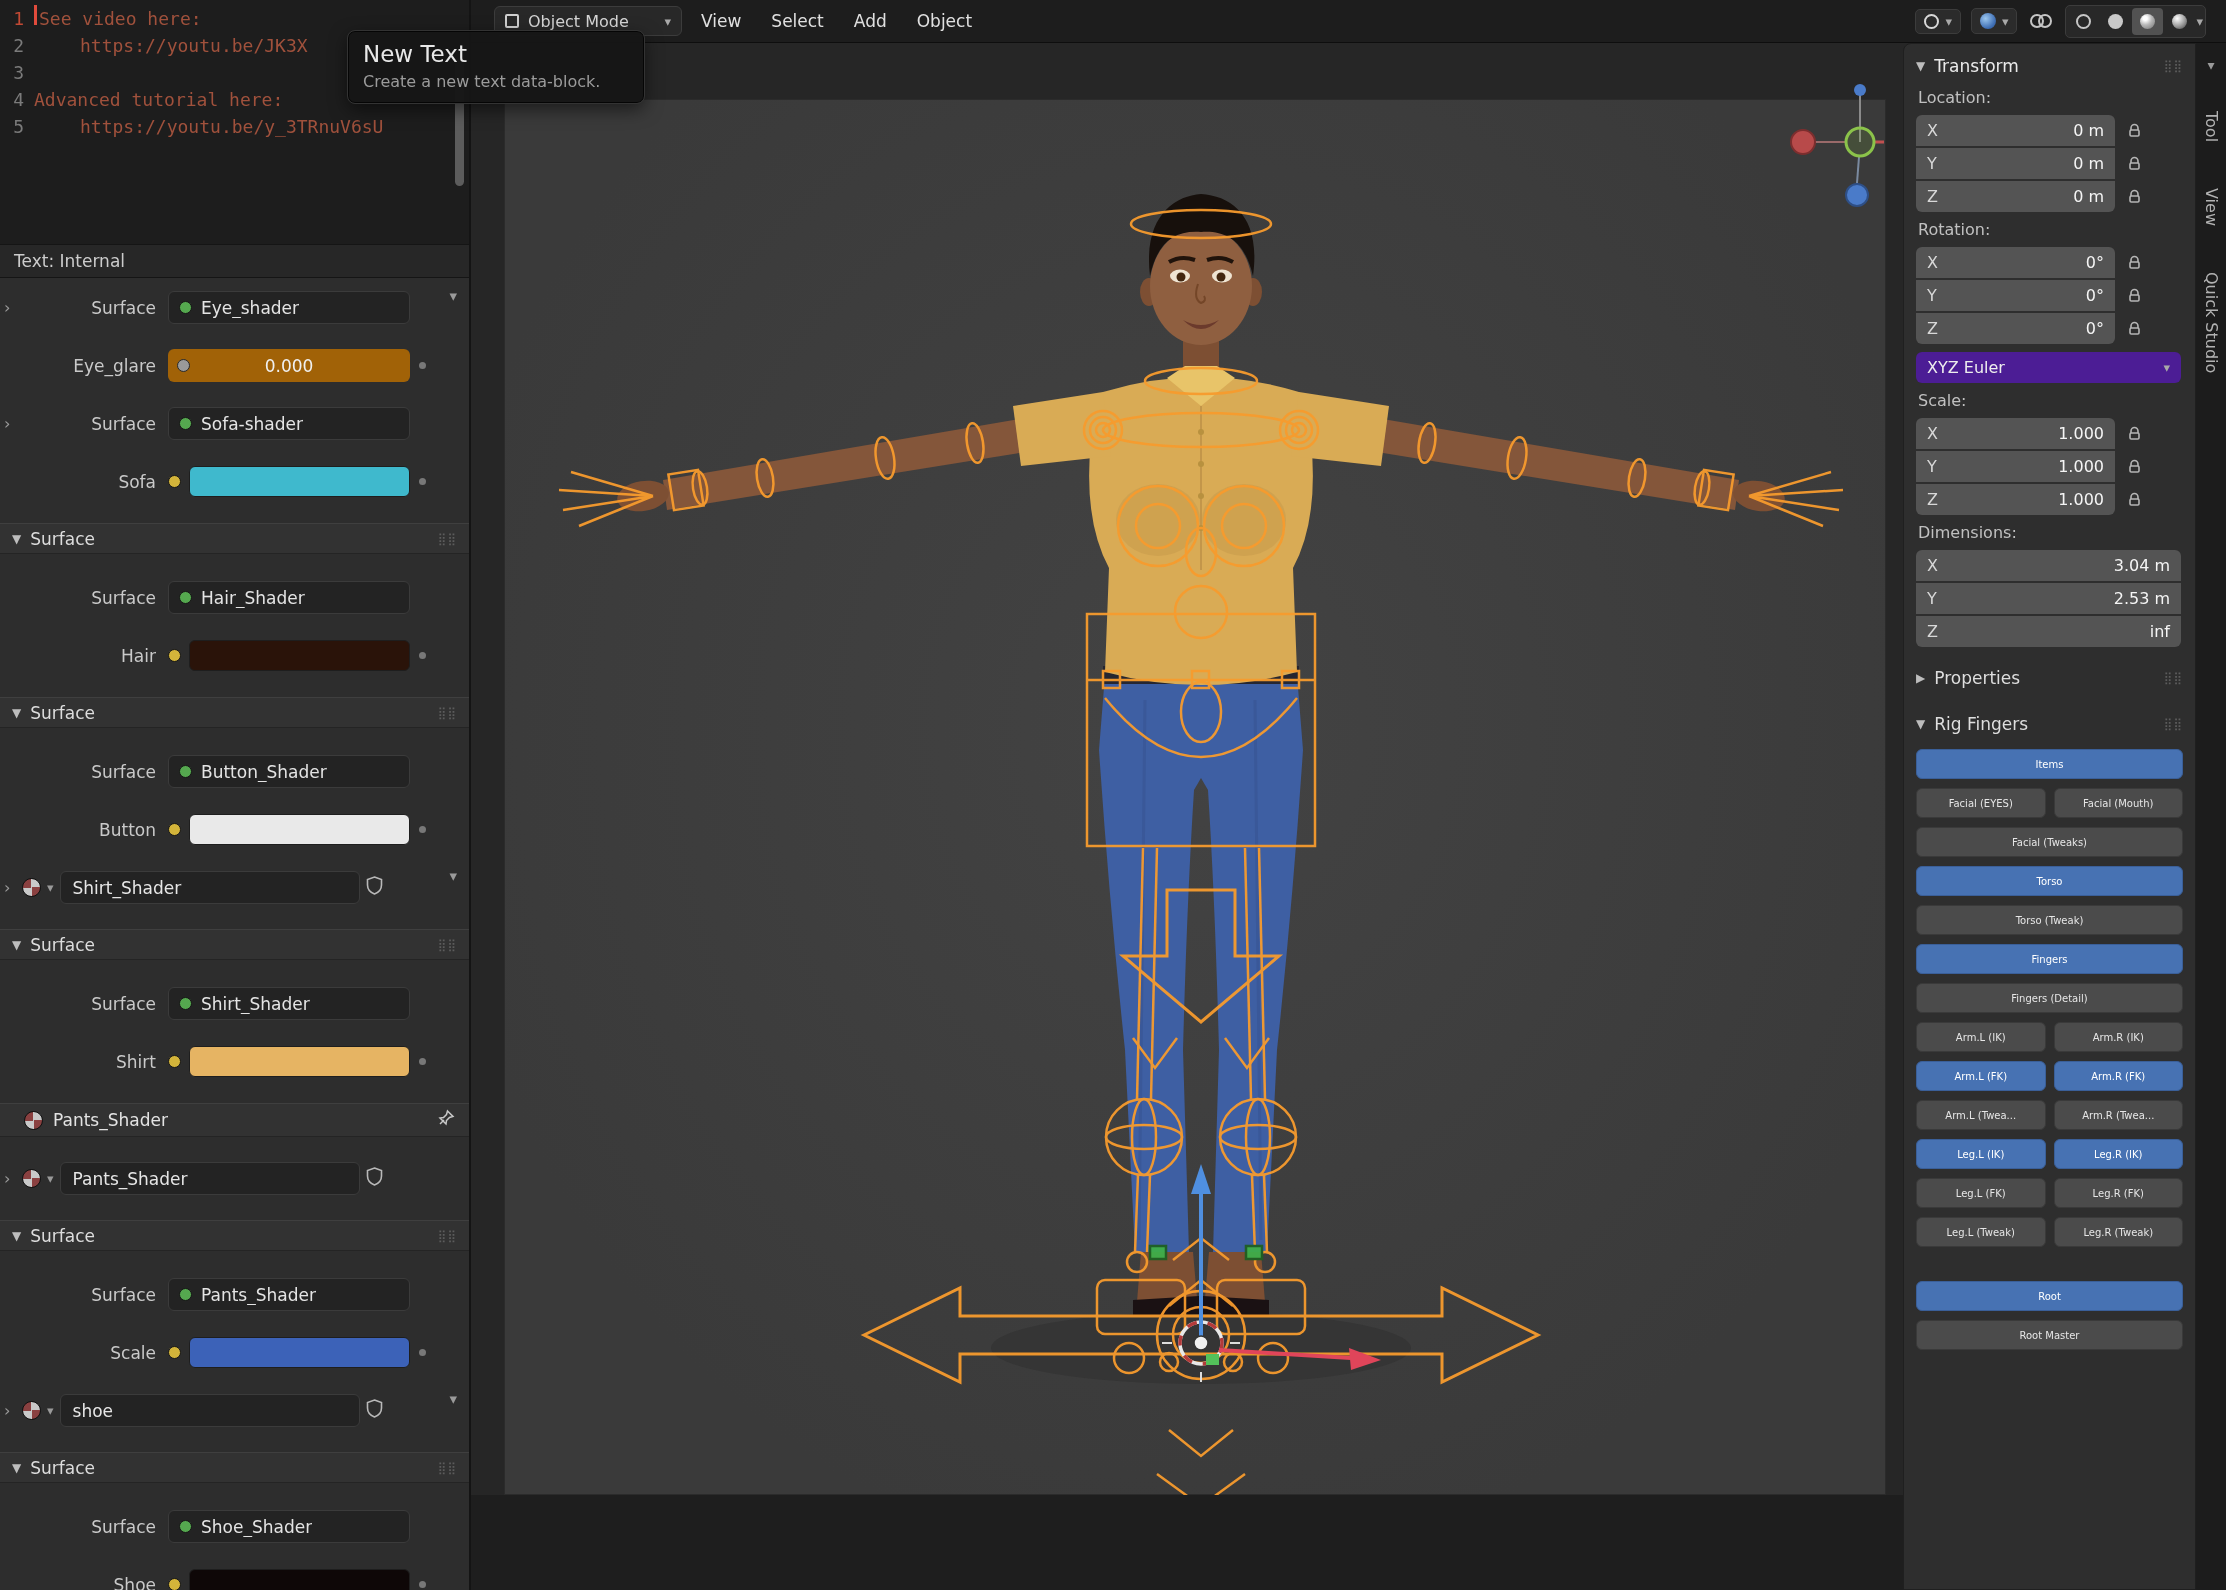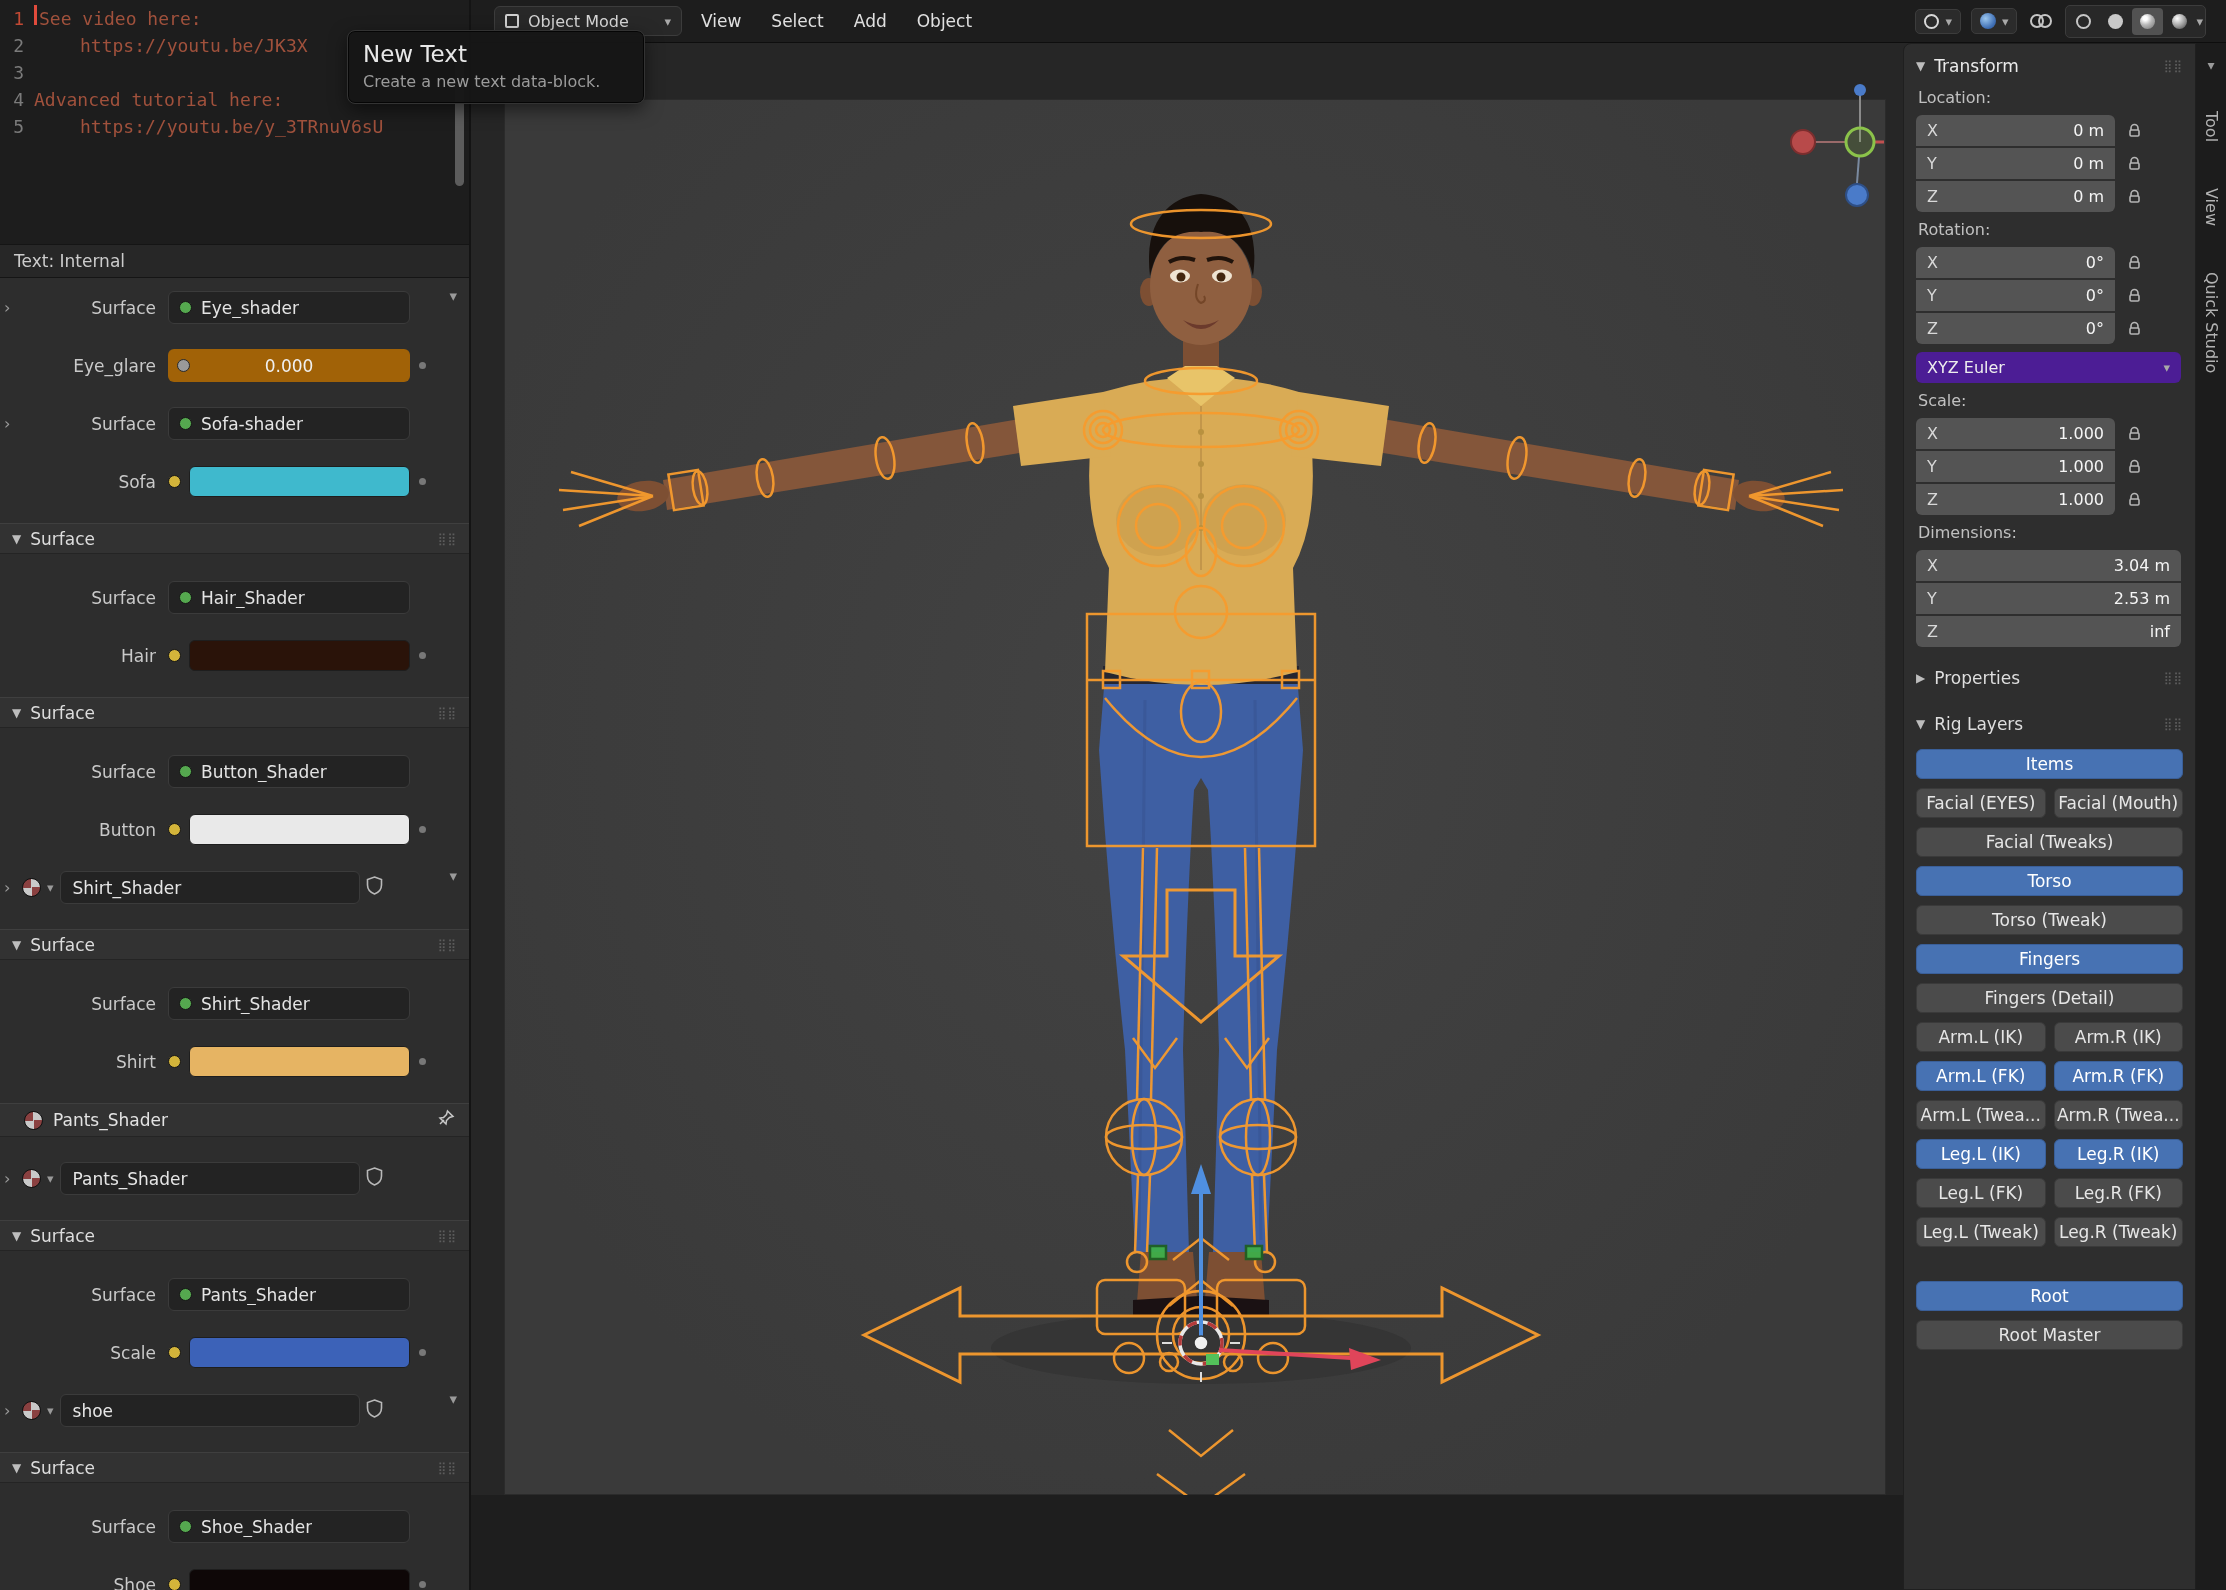--- a/index.html
+++ b/index.html
@@ -84,21 +84,21 @@
   .num-field .val { margin-left:auto; color:#f5f5f5; font-size:16px; }
   .num-field.wide { width:265px; }
   .r-top { border-radius:6px 6px 0 0; }
   .r-bot { border-radius:0 0 6px 6px; }
   .lock { display:flex; align-items:center; }
   .menu-select { width:265px; height:31px; background:#4c1d95; border-radius:6px; display:flex; align-items:center; padding:0 11px; color:#eee; font-size:16px; margin:8px 0 2px 0; }
   .menu-select .chev { margin-left:auto; }
   .collapse-header { display:flex; align-items:center; gap:9px; height:30px; color:#dedede; font-size:17px; margin-top:16px; }
   .rig-grid { display:flex; flex-direction:column; gap:9px; margin-top:10px; }
   .rig-row { display:flex; gap:8px; }
-  .rig-btn { flex:1; height:30px; border-radius:6px; background:#4b4b4b; border:1px solid #3a3a3a; color:#e6e6e6; font-size:17px; display:flex; align-items:center; justify-content:center; white-space:nowrap; overflow:hidden;text-align:right; }
+  .rig-btn { flex:1; height:30px; border-radius:6px; background:#4b4b4b; border:1px solid #3a3a3a; color:#e6e6e6; font-size:10px; display:flex; align-items:center; justify-content:center; white-space:nowrap; overflow:hidden;text-align:right; }
   .rig-btn.active { background:#4772b3; border-color:#3a5f99; color:#ffffff; }
   .rig-gap { height:16px; }
 
   
   #side-tabs { position:absolute; left:2196px; top:43px; width:30px; height:1547px; background:#1c1c1c; z-index:6; display:flex; flex-direction:column; align-items:center; padding-top:14px; gap:30px; }
   .strip-chev { color:#9a9a9a; font-size:14px; }
   .side-tab { writing-mode:vertical-rl; color:#b2b2b2; font-size:16px; padding:8px 2px; white-space:nowrap; }
 
   
   #tooltip { position:absolute; left:348px; top:31px; min-width:296px; background:rgba(22,22,22,0.97); border:1px solid #050505; outline:1px solid #333; border-radius:7px; padding:9px 14px 11px 14px; z-index:50; box-shadow:0 6px 18px rgba(0,0,0,0.55); }
@@ -694,21 +694,21 @@
     </div>
 
     <div class="collapse-header">
       <span class="tri">▶</span>
       <span>Properties</span>
       <span class="grip">⣿⣿</span>
     </div>
 
     <div class="collapse-header">
       <span class="tri">▼</span>
-      <span>Rig Layers</span>
+      <span>Rig Fingers</span>
       <span class="grip">⣿⣿</span>
     </div>
 
     <div class="rig-grid">
       <div class="rig-row">
           <div class="rig-btn active">Items</div>
         </div>
       <div class="rig-row">
         <div class="rig-btn">Facial (EYES)</div>
         <div class="rig-btn">Facial (Mouth)</div>

